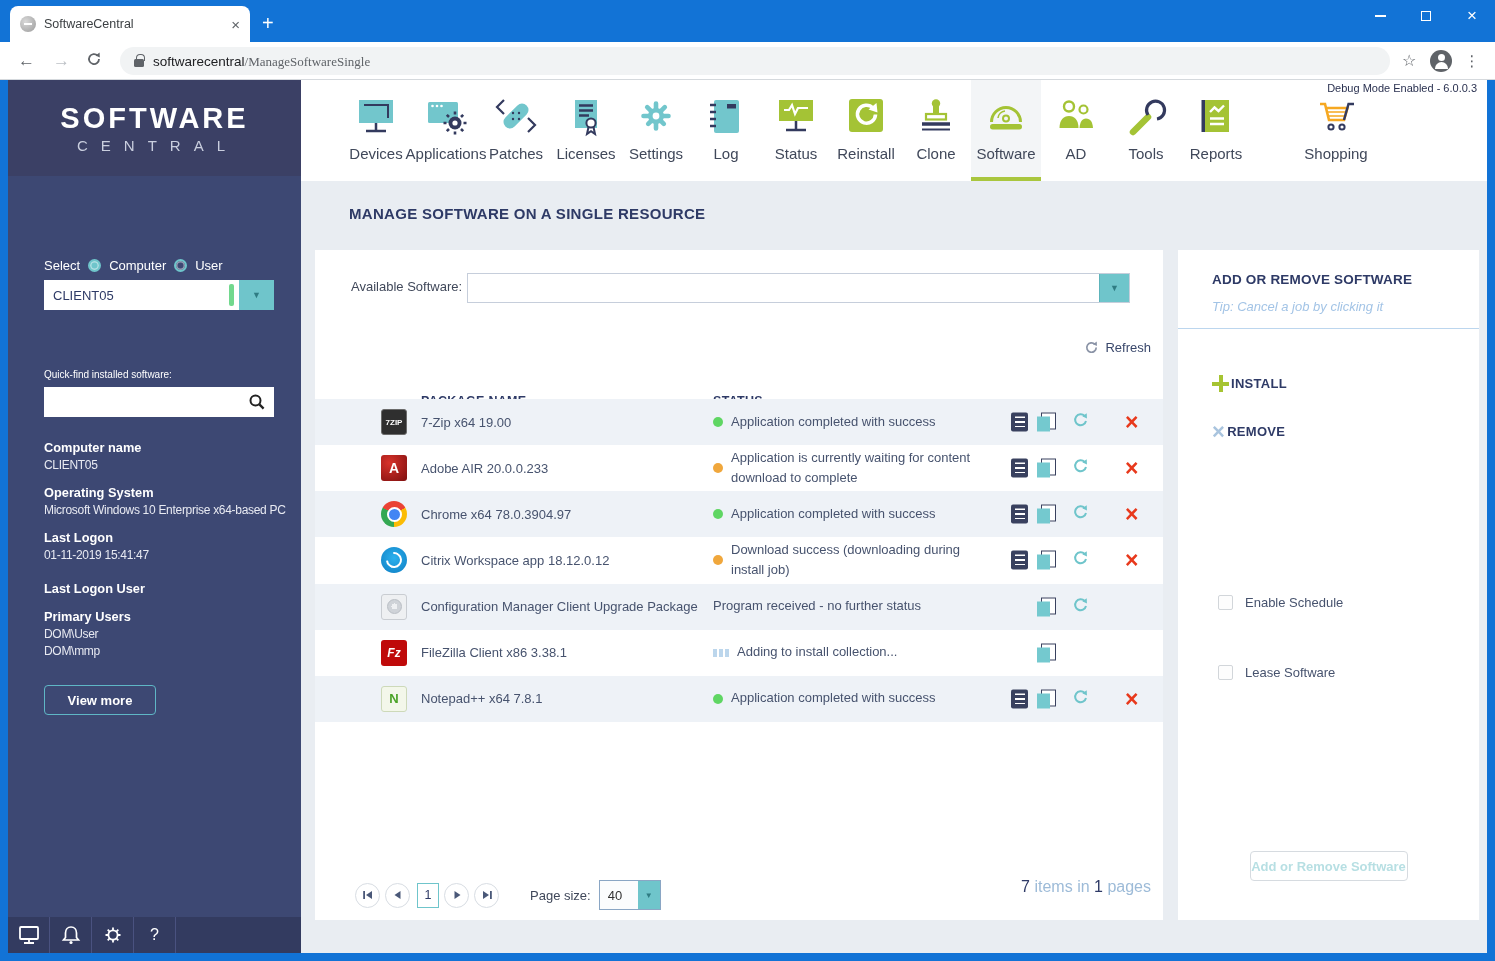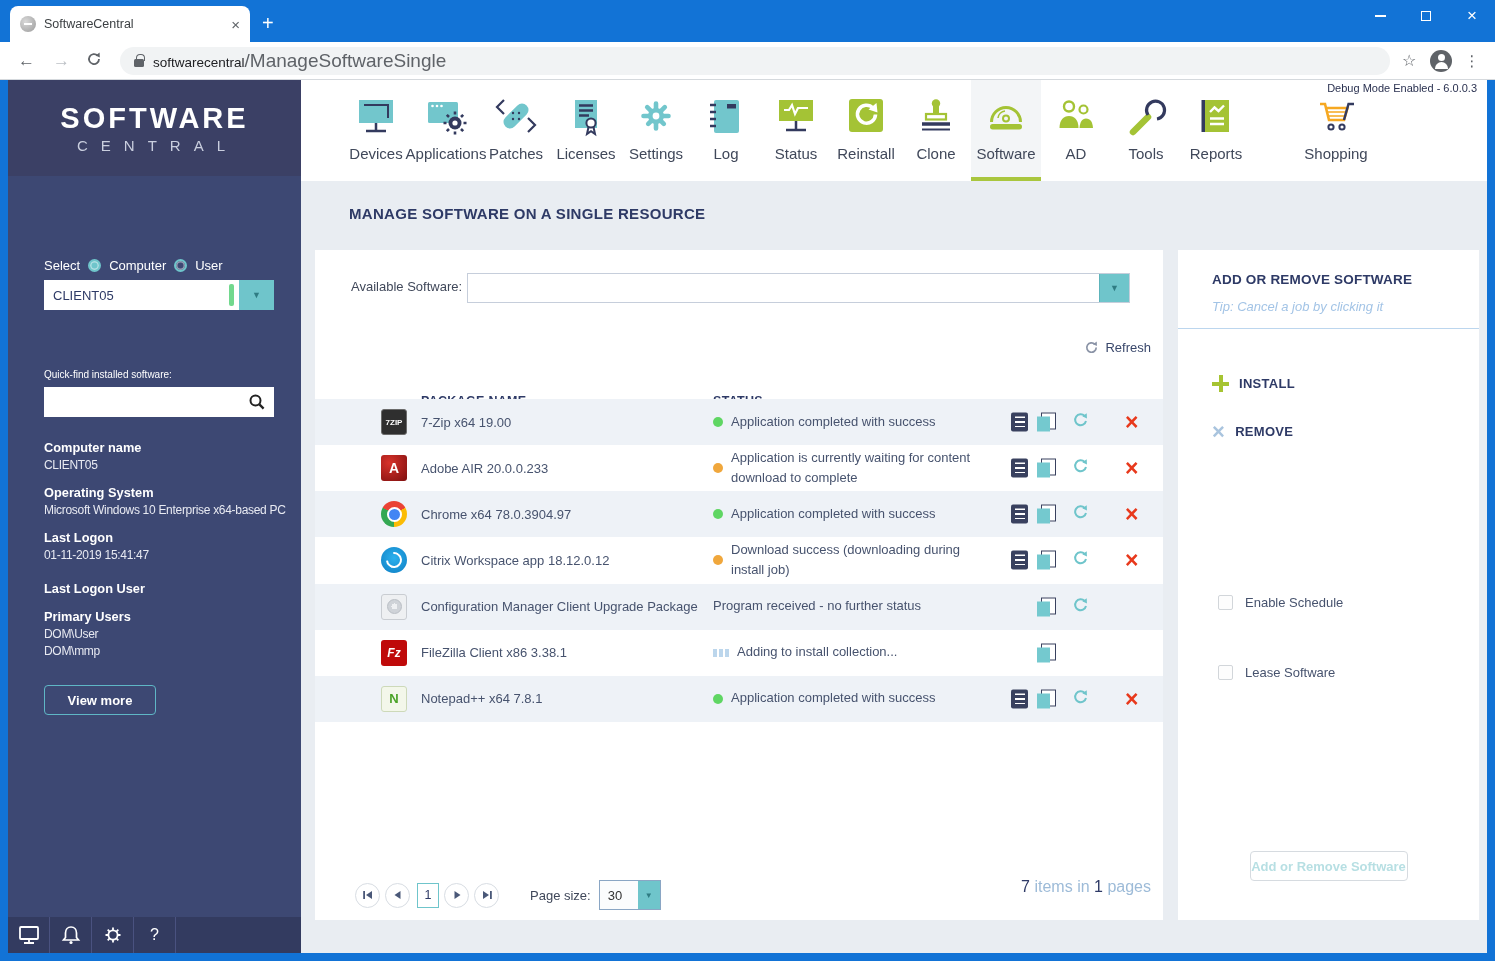--- a/index.html
+++ b/index.html
@@ -22,21 +22,21 @@
   .wc-close { font-size:17px; font-weight:300; }
 
   .urlbar { position:absolute; left:0; top:42px; width:1495px; height:38px; background:#fff; border-bottom:1px solid #d5d9dd; display:flex; align-items:center; }
   .nav-arrow { font-size:17px; margin-left:18px; color:#5f6368; }
   .nav-arrow.disabled { color:#bdc1c6; }
   .reload-ic { margin-left:16px; }
   .omnibox { margin-left:18px; width:1270px; height:28px; background:#f1f3f4; border-radius:14px; display:flex; align-items:center; padding:0 14px; gap:9px; }
   .lock { position:relative; width:10px; height:8px; background:#5f6368; border-radius:1.5px; margin-top:4px; flex:none; }
   .lock::before { content:""; position:absolute; left:1.5px; top:-5px; width:7px; height:6px; border:1.6px solid #5f6368; border-bottom:none; border-radius:4px 4px 0 0; }
   .url-host { font-size:13.5px; color:#202124; }
-  .url-path { font-size:19px; color:#5f6368; }
+  .url-path { font-size:13px; color:#5f6368;font-family:Liberation Serif, serif; }
   .bar-star { font-size:16px; color:#5f6368; margin-left:12px; }
   .avatar { width:22px; height:22px; border-radius:50%; background:#5f6368; position:relative; margin-left:14px; flex:none; }
   .avatar::before { content:""; position:absolute; left:7.5px; top:4px; width:7px; height:7px; border-radius:50%; background:#fff; }
   .avatar::after { content:""; position:absolute; left:4.5px; top:12.5px; width:13px; height:7px; border-radius:7px 7px 0 0; background:#fff; }
   .kebab { font-size:15px; color:#5f6368; margin:0 14px 0 12px; letter-spacing:0; }
 
   
   .app { position:absolute; left:8px; top:80px; width:1479px; height:873px; background:#e9edf2; overflow:hidden; }
 
   
@@ -116,21 +116,21 @@
   .ps-value { flex:1; font-size:13px; color:#333; display:flex; align-items:center; padding-left:8px; }
   .ps-btn { width:22px; height:100%; background:#6fc5cb; display:flex; align-items:center; justify-content:center; color:#2f7c83; font-size:8px; }
   .summary { position:absolute; right:12px; bottom:24px; font-size:16px; }
   .sum-n { color:#2e3a66; } .sum-t { color:#9dbbd8; }
 
   
   .p-right { left:877px; top:69px; width:301px; height:670px; }
   .rp-title { position:absolute; left:34px; top:22px; font-size:13.5px; font-weight:700; color:#2e3a66; letter-spacing:0.2px; }
   .rp-tip { position:absolute; left:34px; top:49px; font-size:13px; font-style:italic; color:#a3c4e6; }
   .rp-divider { position:absolute; left:0; top:78px; width:100%; border-top:1px solid #bcd6ee; }
-  .rp-action { position:absolute; left:34px; display:flex; align-items:center; gap:10px; font-size:13px; font-weight:600; color:#2e3a66; letter-spacing:0.3px; }
+  .rp-action { position:absolute; left:34px; display:flex; align-items:center; gap:2px; font-size:13px; font-weight:600; color:#2e3a66; letter-spacing:0.3px; }
   .rp-install { top:125px; } .rp-remove { top:173px; }
   .plus-ic { position:relative; width:17px; height:17px; }
   .plus-ic::before { content:""; position:absolute; left:6.5px; top:0; width:4px; height:17px; background:#a6c432; }
   .plus-ic::after { content:""; position:absolute; left:0; top:6.5px; width:17px; height:4px; background:#a6c432; }
   .x-ic { font-size:22px; font-weight:700; color:#a9c4de; line-height:17px; }
   .rp-check { position:absolute; left:40px; display:flex; align-items:center; gap:12px; font-size:13px; color:#47536e; }
   .rp-cb1 { top:345px; } .rp-cb2 { top:415px; }
   .cbx { width:15px; height:15px; border:1px solid #d2d6da; background:#fdfdfd; border-radius:2px; flex:none; }
   .rp-btn { position:absolute; left:50%; transform:translateX(-50%); top:601px; width:158px; height:30px; background:#fff;
             border:1px solid #d6dbe0; border-radius:4px; color:#b7dfe3; font-size:13px; font-weight:700; font-family:inherit; }
@@ -586,21 +586,21 @@
             </svg>
           </span>
         <span class="pg-circle">
             <svg width="16" height="16" viewBox="0 0 16 16">
               <polygon points="4,4 10,8 4,12" fill="#4a5878"></polygon>
               <rect x="11" y="4" width="1.8" height="8" fill="#4a5878"></rect>
             </svg>
           </span>
         <span class="ps-label">Page size:</span>
         <span class="ps-select">
-          <span class="ps-value">30</span>
+          <span class="ps-value">40</span>
           <span class="ps-btn">▼</span>
         </span>
       </div>
       <span class="summary">
         <span class="sum-n">7</span>
         <span class="sum-t">items in</span>
         <span class="sum-n">1</span>
         <span class="sum-t">pages</span>
       </span>
     </div>

